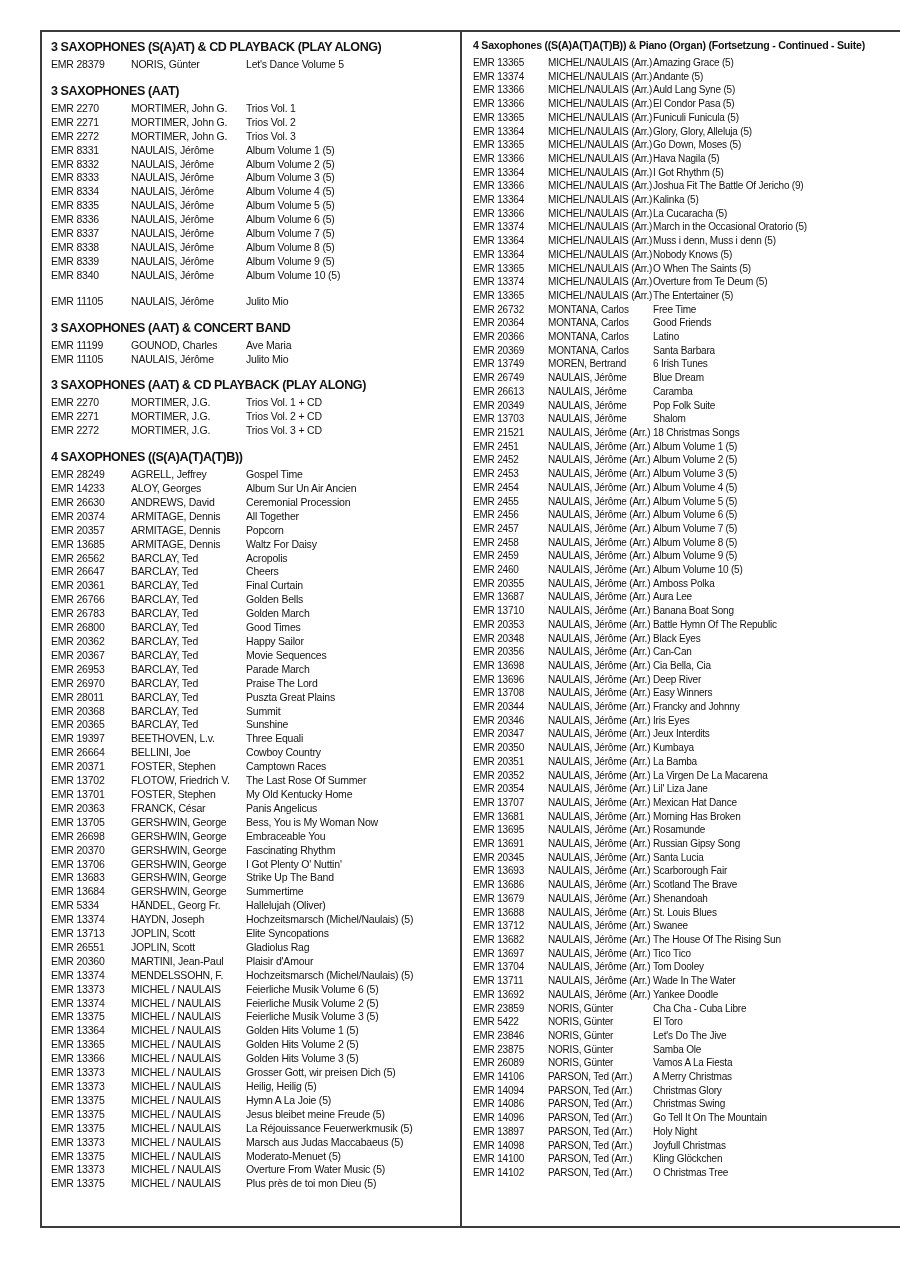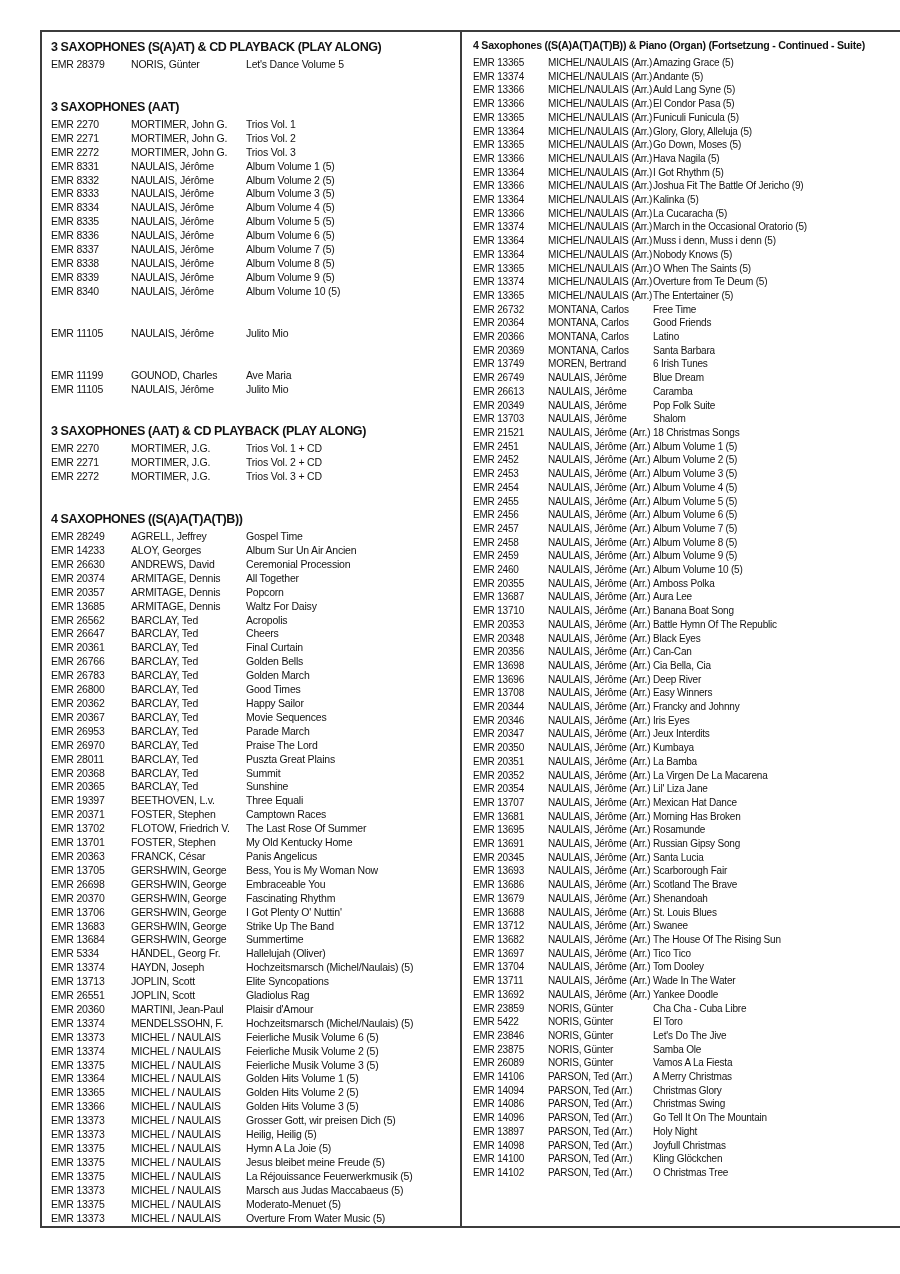--- a/index.html
+++ b/index.html
@@ -32,21 +32,21 @@
   }
   .col-left {
     width: 420px;
     border-right: 2px solid #3c3c3c;
     padding: 8px 10px 0 9px;
   }
   .col-right {
     flex: 1;
     padding: 6px 16px 0 11px;
   }
-  .section + .section { margin-top: 28px; }
+  .section + .section { margin-top: 12px; }
   .section-header {
     font-weight: bold;
     white-space: nowrap;
     margin-bottom: 3px;
   }
   .col-left .section-header {
     font-size: 12.5px;
     line-height: 15px;
     letter-spacing: -0.4px;
   }
@@ -156,20 +156,21 @@
         </div>
       </div>
       <div class="section">
         <div class="row">
           <span class="ref">EMR 11105</span>
           <span class="composer">NAULAIS, Jérôme</span>
           <span class="title">Julito Mio</span>
         </div>
       </div>
       <div class="section">
+        <div class="section-header">3 SAXOPHONES (AAT) &amp; CONCERT BAND</div>
         <div class="row">
           <span class="ref">EMR 11199</span>
           <span class="composer">GOUNOD, Charles</span>
           <span class="title">Ave Maria</span>
         </div>
         <div class="row">
           <span class="ref">EMR 11105</span>
           <span class="composer">NAULAIS, Jérôme</span>
           <span class="title">Julito Mio</span>
         </div>
@@ -286,20 +287,25 @@
         </div>
         <div class="row">
           <span class="ref">EMR 20365</span>
           <span class="composer">BARCLAY, Ted</span>
           <span class="title">Sunshine</span>
         </div>
         <div class="row">
           <span class="ref">EMR 19397</span>
           <span class="composer">BEETHOVEN, L.v.</span>
           <span class="title">Three Equali</span>
+        </div>
+        <div class="row">
+          <span class="ref">EMR 26664</span>
+          <span class="composer">BELLINI, Joe</span>
+          <span class="title">Cowboy Country</span>
         </div>
         <div class="row">
           <span class="ref">EMR 20371</span>
           <span class="composer">FOSTER, Stephen</span>
           <span class="title">Camptown Races</span>
         </div>
         <div class="row">
           <span class="ref">EMR 13702</span>
           <span class="composer">FLOTOW, Friedrich V.</span>
           <span class="title">The Last Rose Of Summer</span>

